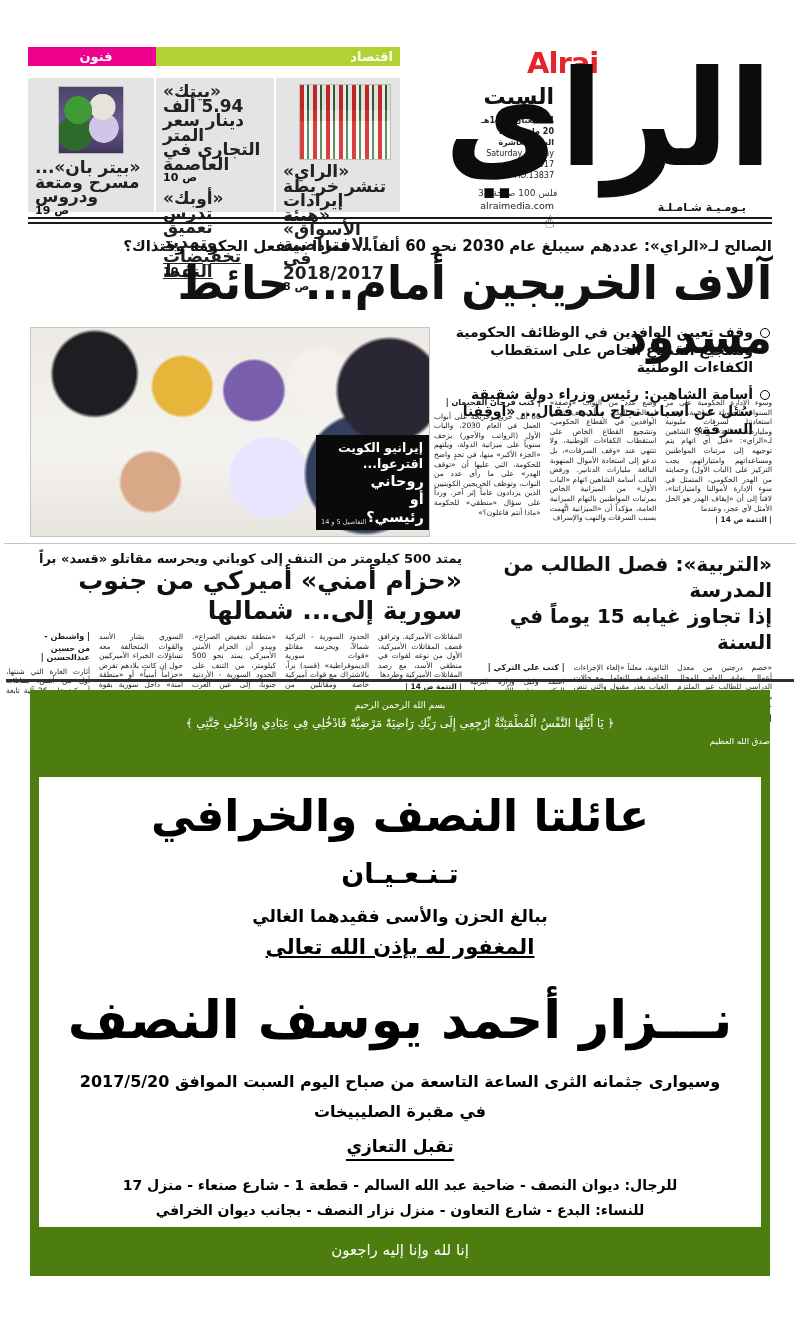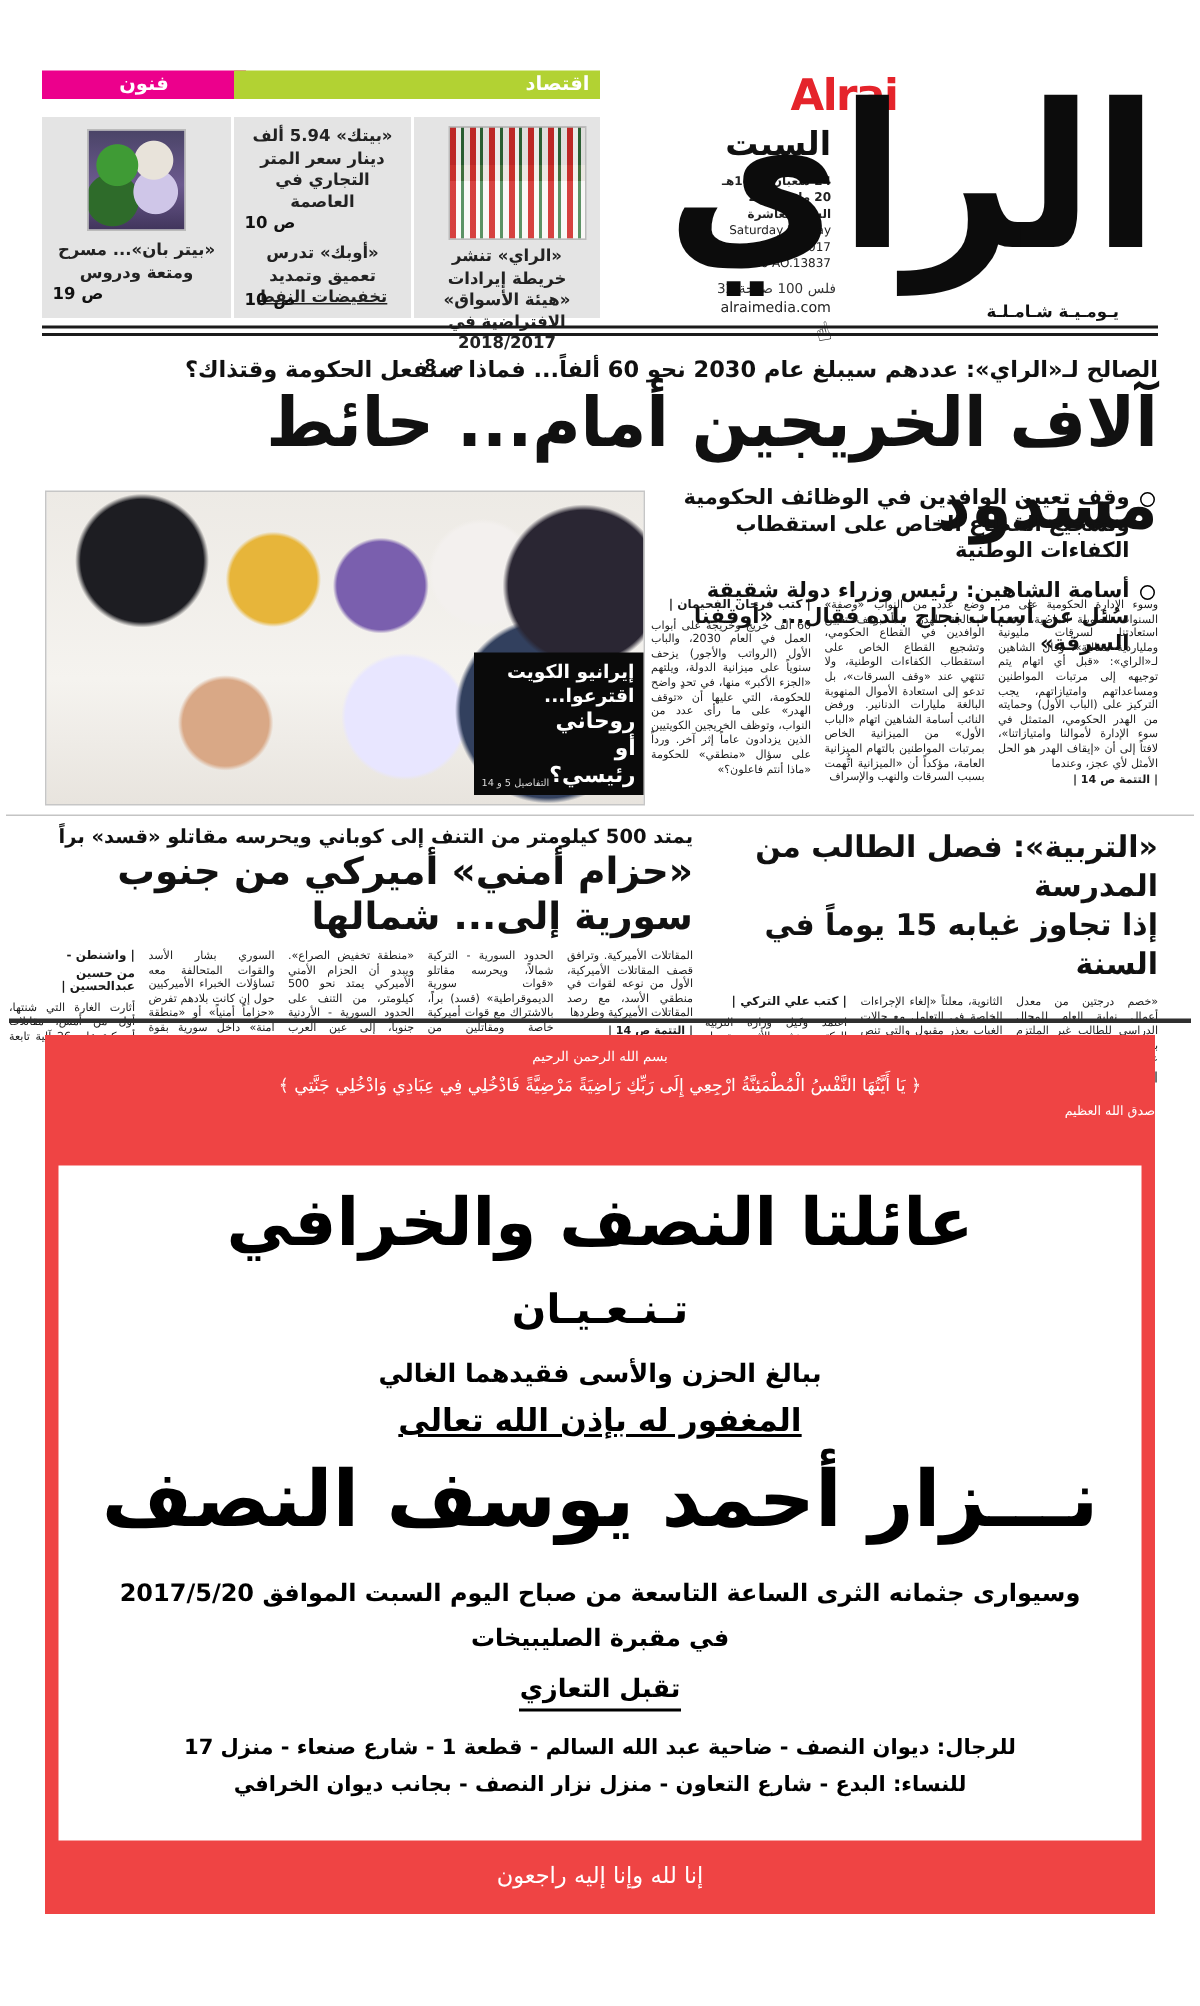--- a/index.html
+++ b/index.html
@@ -5,21 +5,21 @@
   html,body{margin:0;padding:0;background:#fff;}
   .page{position:relative;width:800px;height:1337px;background:#fff;overflow:hidden;
         font-family:"DejaVu Sans",sans-serif;color:#111;}
   .abs{position:absolute;}
   .rtl{direction:rtl;}
   
   .sec-bar{height:19px;line-height:19px;color:#fff;font-weight:bold;font-size:13px;}
   .bar-arts{background:#ec008c;text-align:center;}
   .bar-econ{background:#b2d233;text-align:right;padding-right:7px;box-sizing:border-box;}
   .teaser{background:#e4e4e4;box-sizing:border-box;padding:6px 7px;}
-  .teaser .t-title{font-size:11px;line-height:14.5px;font-weight:bold;text-align:center;color:#222;}
+  .teaser .t-title{font-size:17px;line-height:14.5px;font-weight:bold;text-align:left;color:#222;}
   .teaser .t-page{font-size:11px;font-weight:bold;text-align:left;color:#111;}
   .thumb{border:1px solid #bbb;}
   .thumb-theatre{width:64px;height:66px;margin:2px auto 6px auto;
      background:
        radial-gradient(circle at 30% 35%,#3f9b35 0 22%,transparent 23%),
        radial-gradient(circle at 68% 30%,#e8e3da 0 20%,transparent 21%),
        radial-gradient(circle at 70% 62%,#cfc6e8 0 24%,transparent 25%),
        radial-gradient(circle at 25% 70%,#2e6b2a 0 26%,transparent 27%),
        linear-gradient(180deg,#4a4467 0%,#6c5a8f 55%,#41355c 100%);}
   .thumb-market{width:90px;height:74px;margin-left:auto;margin-right:2px;
@@ -67,32 +67,32 @@
   .col{flex:1;font-size:7.4px;line-height:9.6px;text-align:justify;color:#1a1a1a;}
   .byline{font-size:8px;font-weight:bold;text-align:right;margin-bottom:4px;}
   .cont{display:block;font-weight:bold;margin-top:2px;}
   .rule-light{background:#c4c4c4;height:1px;}
   .rule-dark{background:#2f2f2f;height:3px;}
   
   .headline-md{font-size:20px;line-height:26px;font-weight:900;text-align:right;}
   .kicker-sm{font-size:13px;font-weight:bold;text-align:right;}
   .headline-lg{font-size:25px;line-height:30px;font-weight:900;text-align:right;letter-spacing:-0.5px;}
   
-  .obit{background:#ef4444;}
+  .obit{background:#4d7c0f;}
   .obit-top{height:87px;box-sizing:border-box;padding-top:9px;color:#fff;text-align:center;}
   .obit-top .basmala{font-size:9px;line-height:12px;}
   .obit-top .verse{font-size:11.5px;line-height:17px;margin-top:4px;}
   .obit-top .sadaqa{font-size:8.5px;margin-top:4px;margin-left:118px;width:fit-content;}
   .obit-white{margin:0 9px;height:450px;background:#fff;box-sizing:border-box;
               text-align:center;padding-top:10px;color:#000;}
   .ob-families{font-size:44px;font-weight:900;line-height:58px;}
   .ob-mourn{font-size:27px;font-weight:900;margin-top:13px;}
   .ob-l1{font-size:17px;font-weight:700;margin-top:17px;}
   .ob-l2{font-size:21px;font-weight:900;margin-top:9px;text-decoration:underline;}
-  .ob-name{font-size:52px;font-weight:900;line-height:66px;margin-top:8px;}
+  .ob-name{font-size:52px;font-weight:900;line-height:66px;margin-top:28px;}
   .ob-burial{font-size:16px;font-weight:900;margin-top:19px;}
   .ob-cem{font-size:16px;font-weight:900;margin-top:11px;}
   .ob-cond{display:inline-block;font-size:17px;font-weight:900;margin-top:15px;
            border-bottom:2.5px solid #000;padding-bottom:3px;}
   .ob-men{font-size:14px;font-weight:900;margin-top:16px;}
   .ob-women{font-size:14px;font-weight:900;margin-top:9px;}
   .obit-bottom{height:49px;line-height:46px;color:#fff;text-align:center;font-size:15px;}
   u.sub{text-decoration:underline;}
 </style>
 </head>

